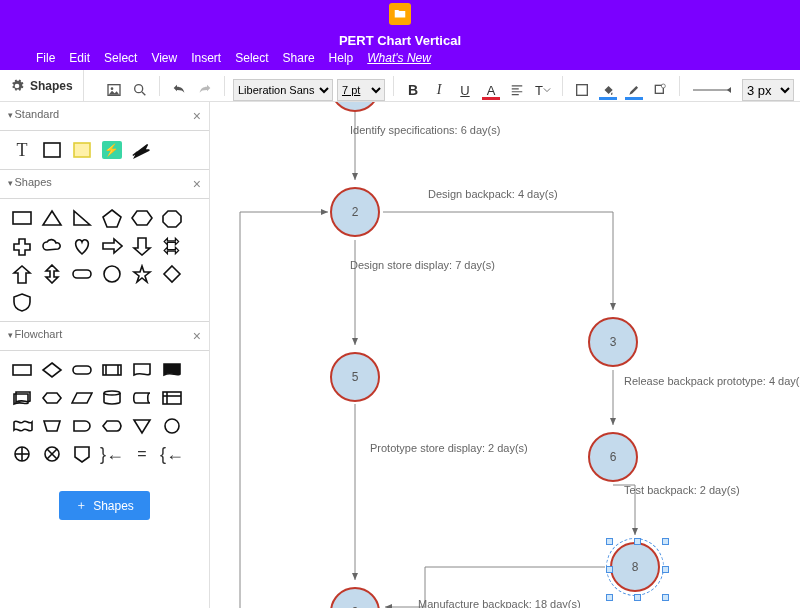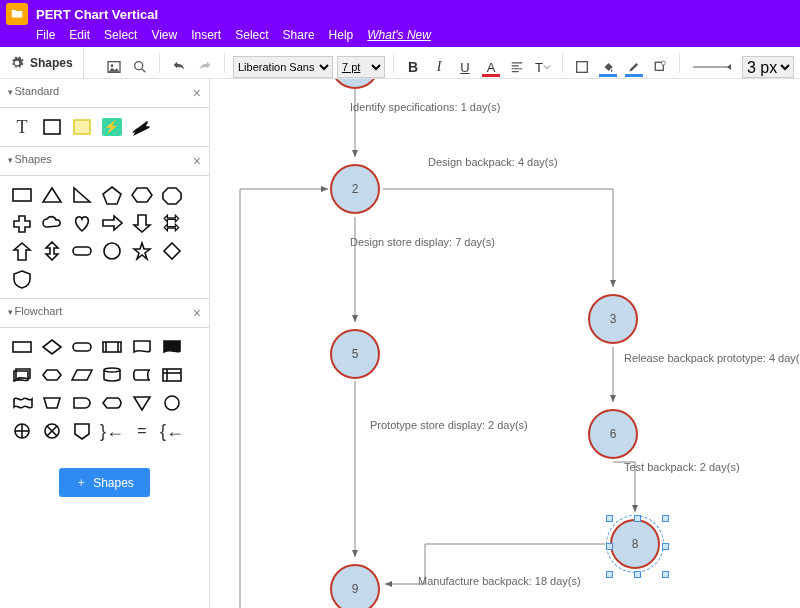--- a/index.html
+++ b/index.html
@@ -14,37 +14,37 @@
     --node-stroke:#c0392b;
     --accent:#2f8bf2;
     --canvas:#fff;
   }
   *{box-sizing:border-box;}
   body{margin:0;font-family:Arial,Helvetica,sans-serif;font-size:12px;color:var(--text);overflow:hidden;}
   #app{width:800px;height:608px;display:flex;flex-direction:column;border:0;}
 
   
   .header{background:var(--purple);color:#fff;padding:3px 6px 2px 6px;display:flex;flex-direction:column;gap:1px;}
-  .title-row{display:flex;align-items:center;gap:8px;}
+  .title-row{display:flex;align-items:center;gap:8px;flex-direction:column;}
   .logo{width:22px;height:22px;background:#ffa500;border-radius:3px;display:flex;align-items:center;justify-content:center;}
   .logo svg{width:14px;height:14px;fill:#fff;}
   .title{font-weight:bold;font-size:13px;}
   .menu-row{display:flex;gap:14px;padding:2px 0 3px 30px;font-size:12px;}
   .menu-item{cursor:pointer;}
   .whats-new{text-decoration:underline;font-style:italic;}
 
   
   .toolbar{display:flex;align-items:center;background:var(--toolbar-bg);border-bottom:1px solid var(--border);height:32px;}
   .shapes-btn{display:flex;align-items:center;gap:6px;padding:0 10px;height:100%;border-right:1px solid var(--border);font-weight:bold;cursor:pointer;}
   .tb-group{display:flex;align-items:flex-end;gap:4px;padding:0 6px;height:100%;}
   .tb-sep{width:1px;height:20px;background:var(--border);margin:0 2px;}
   .tb-btn{width:22px;height:22px;display:flex;align-items:center;justify-content:center;cursor:pointer;border-radius:2px;}
   .font-select{height:22px;font-size:11px;border:1px solid #ccc;min-width:100px;}
   .size-select{height:22px;font-size:11px;border:1px solid #ccc;width:48px;text-decoration:underline;}
-  .px-select{height:22px;font-size:16px;border:1px solid #ccc;width:52px;}
+  .px-select{height:22px;font-size:13px;border:1px solid #ccc;width:52px;}
   .color-accent-bar{width:18px;height:3px;background:var(--accent);position:absolute;bottom:1px;left:2px;}
   .accent-btn{position:relative;}
   .red-bar{background:#d23;}
 
   
   .body{flex:1;display:flex;min-height:0;}
   .sidebar{width:210px;background:var(--sidebar-bg);border-right:1px solid var(--border);display:flex;flex-direction:column;overflow-y:auto;}
   .panel-header{display:flex;justify-content:space-between;padding:6px 8px;font-size:11px;color:var(--muted);border-bottom:1px solid var(--panel-divider);cursor:pointer;}
   .panel-header .tri{font-size:9px;margin-right:2px;}
   .close-x{font-size:14px;color:#888;cursor:pointer;}
@@ -493,22 +493,22 @@
 
       <div id="nodes">
           <div class="node" style="left: 120px; top: 85px;">2</div>
           <div class="node" style="left: 378px; top: 215px;">3</div>
           <div class="node" style="left: 120px; top: 250px;">5</div>
           <div class="node" style="left: 378px; top: 330px;">6</div>
           <div class="node selected" style="left: 400px; top: 440px;">8<div class="sel-handle" style="left: -6px; top: -6px;"></div><div class="sel-handle" style="left: 50px; top: -6px;"></div><div class="sel-handle" style="left: -6px; top: 50px;"></div><div class="sel-handle" style="left: 50px; top: 50px;"></div><div class="sel-handle" style="left: 22px; top: -6px;"></div><div class="sel-handle" style="left: 22px; top: 50px;"></div><div class="sel-handle" style="left: -6px; top: 22px;"></div><div class="sel-handle" style="left: 50px; top: 22px;"></div></div>
           <div class="node" style="left: 120px; top: 485px;">9</div>
         </div>
       <div id="labels">
-          <div class="edge-label" style="left: 140px; top: 22px;">Identify specifications: 1 day(s)</div>
-          <div class="edge-label" style="left: 218px; top: 77px;">Design backpack: 4 day(s)</div>
+          <div class="edge-label" style="left: 140px; top: 22px;">Identify specifications: 6 day(s)</div>
+          <div class="edge-label" style="left: 218px; top: 86px;">Design backpack: 4 day(s)</div>
           <div class="edge-label" style="left: 140px; top: 157px;">Design store display: 7 day(s)</div>
           <div class="edge-label" style="left: 414px; top: 273px;">Release backpack prototype: 4 day(s)</div>
           <div class="edge-label" style="left: 160px; top: 340px;">Prototype store display: 2 day(s)</div>
           <div class="edge-label" style="left: 414px; top: 382px;">Test backpack: 2 day(s)</div>
           <div class="edge-label" style="left: 208px; top: 496px;">Manufacture backpack: 18 day(s)</div>
         </div>
     </div>
 
   </div>
 

